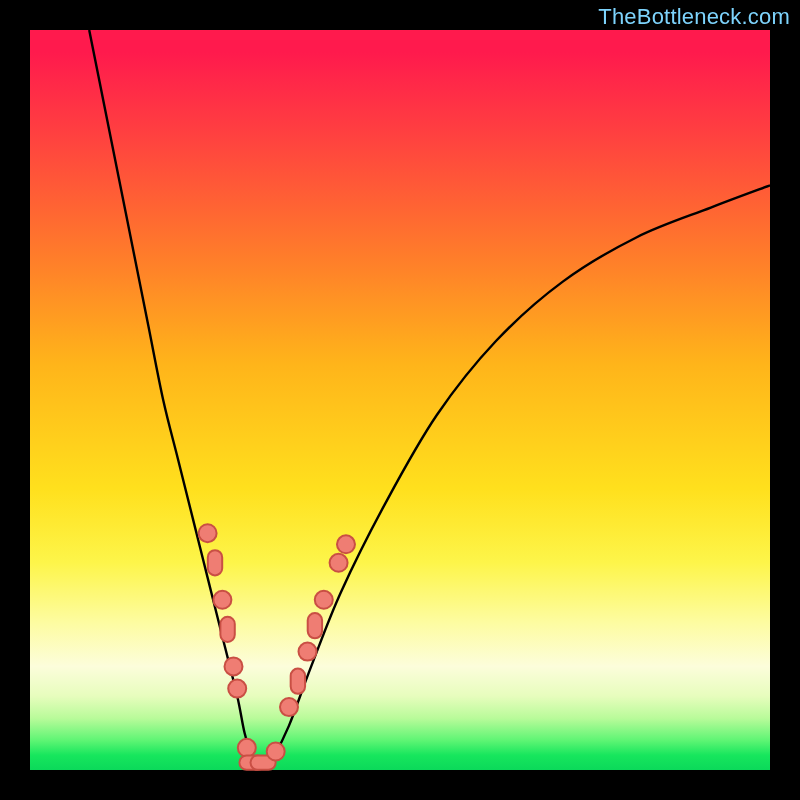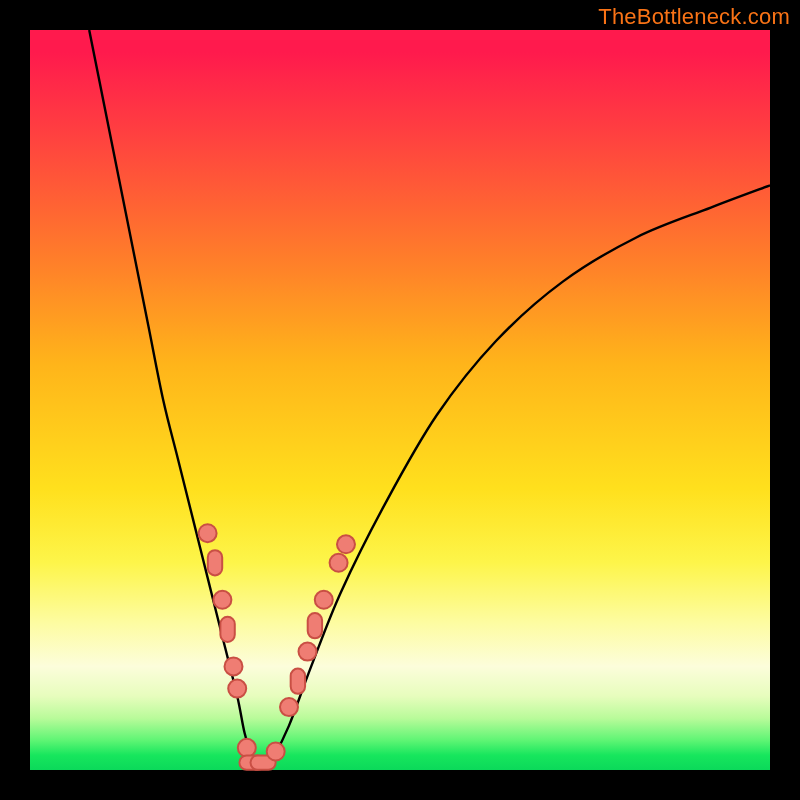--- a/index.html
+++ b/index.html
@@ -37,21 +37,21 @@
       #b9fb9a 93%,
       #5ef574 96%,
       #17e65d 98%,
       #0bd95a 100%
     );
   }
   .watermark {
     position: absolute;
     top: 4px;
     right: 10px;
-    color: #f97316;
+    color: #7dd3fc;
     font-size: 22px;
     letter-spacing: 0.2px;
     user-select: none;
   }
   svg.curve {
     position: absolute;
     left: 0;
     top: 0;
     width: 740px;
     height: 740px;

